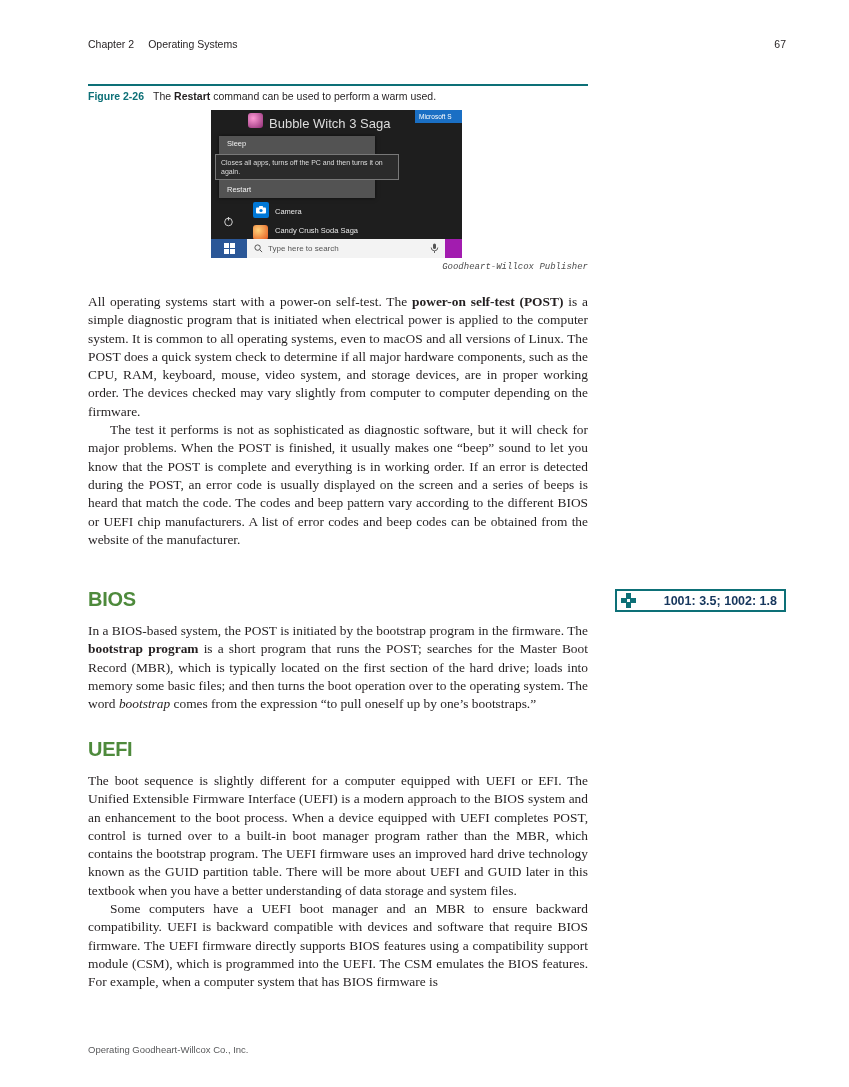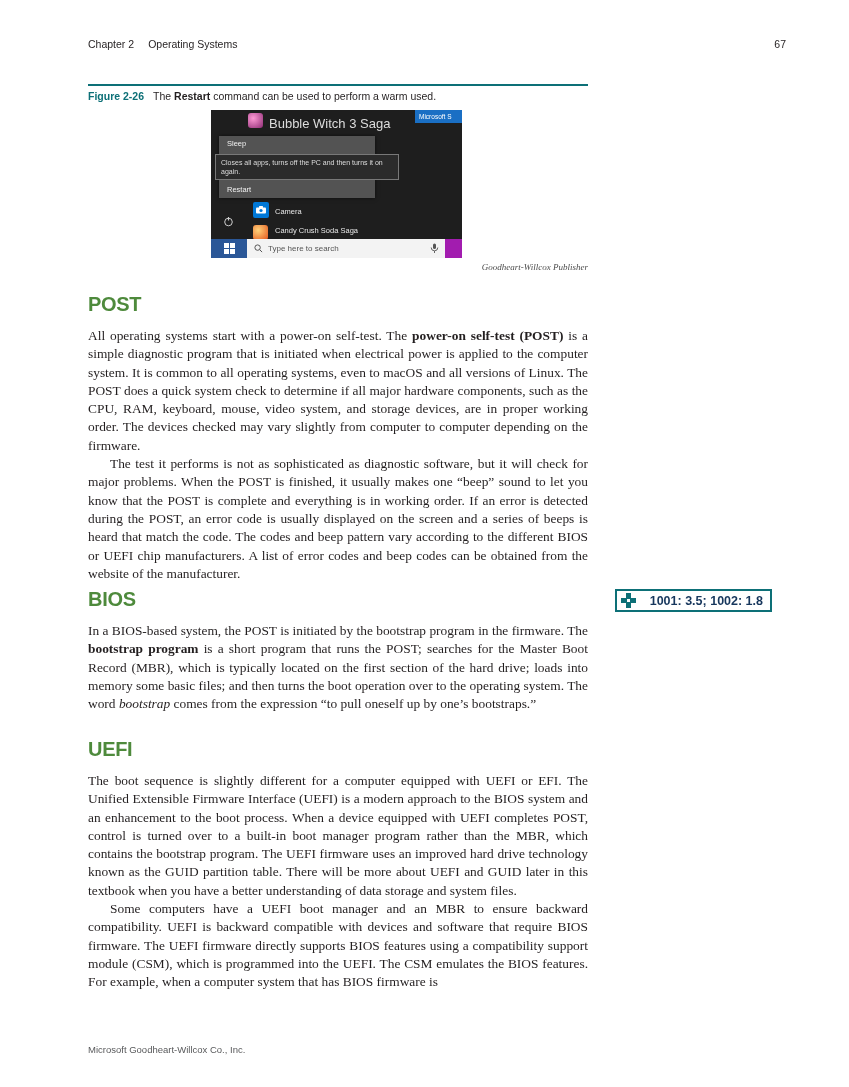--- a/index.html
+++ b/index.html
@@ -92,42 +92,42 @@
   .ss-search{
     position:absolute;left:36px;top:0;width:198px;height:19px;background:#f3f3f3;
     display:flex;align-items:center;
     font-size:8px;color:#555555;
   }
   .ss-search .glass{margin:0 5px 0 7px;display:flex;}
   .ss-search .mic{margin-left:auto;margin-right:6px;display:flex;}
   
   .fig-credit{
     position:absolute;top:262px;left:88px;width:500px;
-    text-align:right;font-family:Liberation Serif, serif;
+    text-align:right;font-family:Liberation Mono, monospace;
     font-style:italic;font-size:9px;color:#4d4d4d;
   }
   
   .section{position:absolute;left:88px;width:500px;}
   .section h2{
     font-family:"Liberation Sans", sans-serif;
     font-weight:bold;font-size:20px;line-height:22px;
     letter-spacing:-0.3px;color:#4e8a3c;margin:0 0 12px 0;
   }
   .section p{
     margin:0;font-size:13.4px;line-height:18.3px;text-align:justify;
   }
   .section p.indent{text-indent:22px;}
   .sec-post{top:293px;}
   .sec-bios{top:588px;}
   .sec-uefi{top:738px;}
   .rich-bold{font-weight:bold;}
   .rich-italic{font-style:italic;}
   
   .badge{
-    position:absolute;left:615px;width:157px;height:23px;
+    position:absolute;left:615px;width:171px;height:23px;
     border:2px solid #0d7077;background:#ffffff;
     display:flex;align-items:center;box-sizing:border-box;
     padding:0 7px 0 4px;
     font-family:"Liberation Sans", sans-serif;
     font-weight:bold;font-size:12.5px;color:#16365c;
   }
   .badge-1{top:589px;}
   .badge-2{top:739px;}
   .badge-text{flex:1;text-align:right;white-space:nowrap;}
   .plus{position:relative;width:15px;height:15px;flex:0 0 15px;}
@@ -211,21 +211,20 @@
               <line x1="4.5" y1="8" x2="4.5" y2="10" stroke="#555555" stroke-width="0.9"></line>
             </svg>
         </span>
       </div>
     </div>
   </div>
 
   <div class="fig-credit">Goodheart-Willcox Publisher</div>
 
   <div class="section sec-post">
-    <h2>POST</h2>
     <p><span>All operating systems start with a power-on self-test. The </span><span class="rich-bold">power-on self-test (POST)</span><span> is a simple diagnostic program that is initiated when electrical power is applied to the computer system. It is common to all operating systems, even to macOS and all versions of Linux. The POST does a quick system check to determine if all major hardware components, such as the CPU, RAM, keyboard, mouse, video system, and storage devices, are in proper working order. The devices checked may vary slightly from computer to computer depending on the firmware.</span></p>
     <p class="indent"><span>The test it performs is not as sophisticated as diagnostic software, but it will check for major problems. When the POST is finished, it usually makes one “beep” sound to let you know that the POST is complete and everything is in working order. If an error is detected during the POST, an error code is usually displayed on the screen and a series of beeps is heard that match the code. The codes and beep pattern vary according to the different BIOS or UEFI chip manufacturers. A list of error codes and beep codes can be obtained from the website of the manufacturer.</span></p>
   </div>
 
   <div class="section sec-bios">
     <h2>BIOS</h2>
     <p><span>In a BIOS-based system, the POST is initiated by the bootstrap program in the firmware. The </span><span class="rich-bold">bootstrap program</span><span> is a short program that runs the POST; searches for the Master Boot Record (MBR), which is typically located on the first section of the hard drive; loads into memory some basic files; and then turns the boot operation over to the operating system. The word </span><span class="rich-italic">bootstrap</span><span> comes from the expression “to pull oneself up by one’s bootstraps.”</span></p>
   </div>
 
   <div class="section sec-uefi">
@@ -234,15 +233,15 @@
     <p class="indent"><span>Some computers have a UEFI boot manager and an MBR to ensure backward compatibility. UEFI is backward compatible with devices and software that require BIOS firmware. The UEFI firmware directly supports BIOS features using a compatibility support module (CSM), which is programmed into the UEFI. The CSM emulates the BIOS features. For example, when a computer system that has BIOS firmware is</span></p>
   </div>
 
   <div class="badge badge-1">
     <span class="plus">
         <span class="plus-center"></span>
       </span>
     <span class="badge-text">1001: 3.5; 1002: 1.8</span>
   </div>
 
-  <div class="footer">Microsoft Goodheart-Willcox Co., Inc.</div>
+  <div class="footer">Operating Goodheart-Willcox Co., Inc.</div>
 
 </div>
 
 </body></html>

